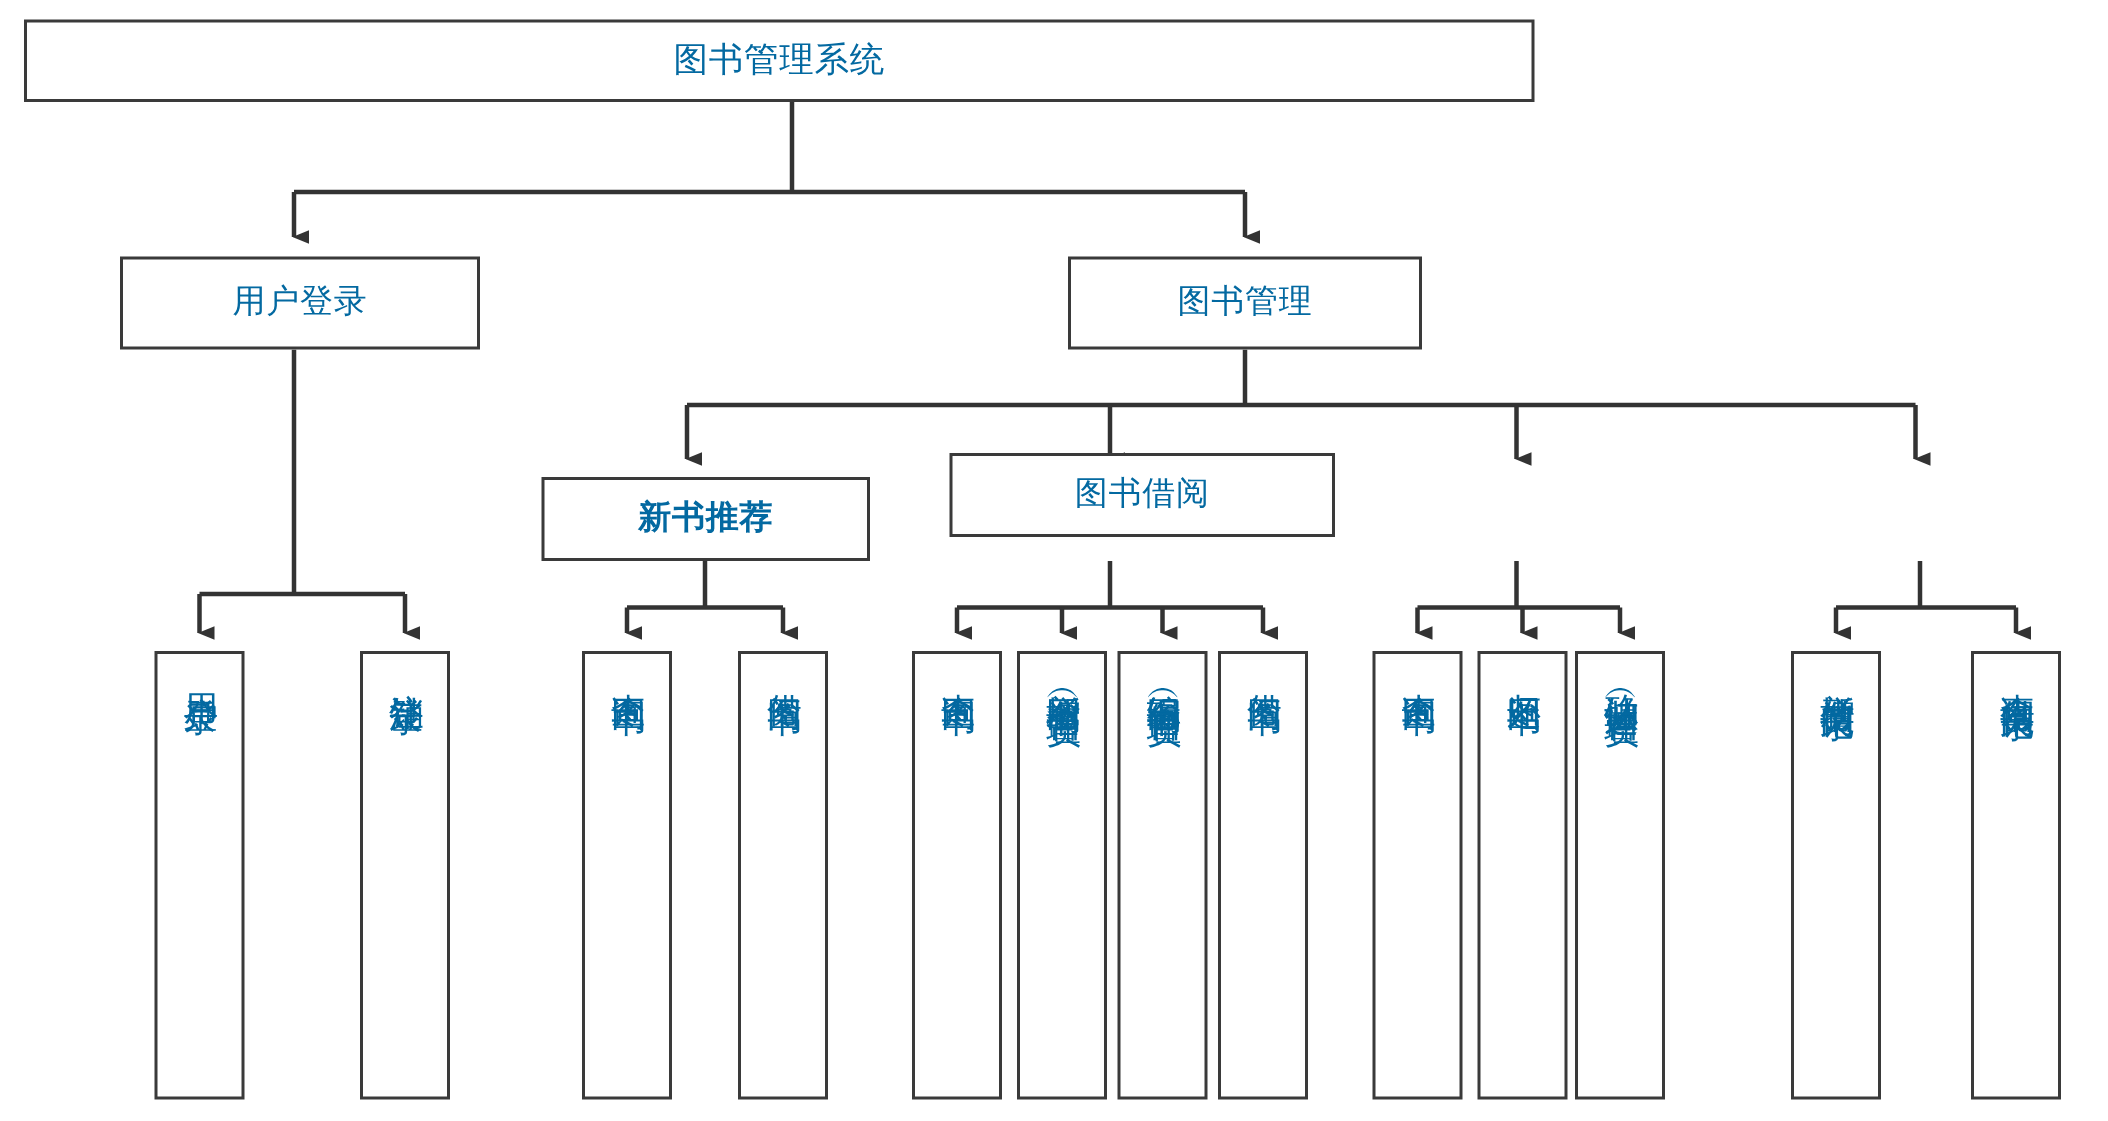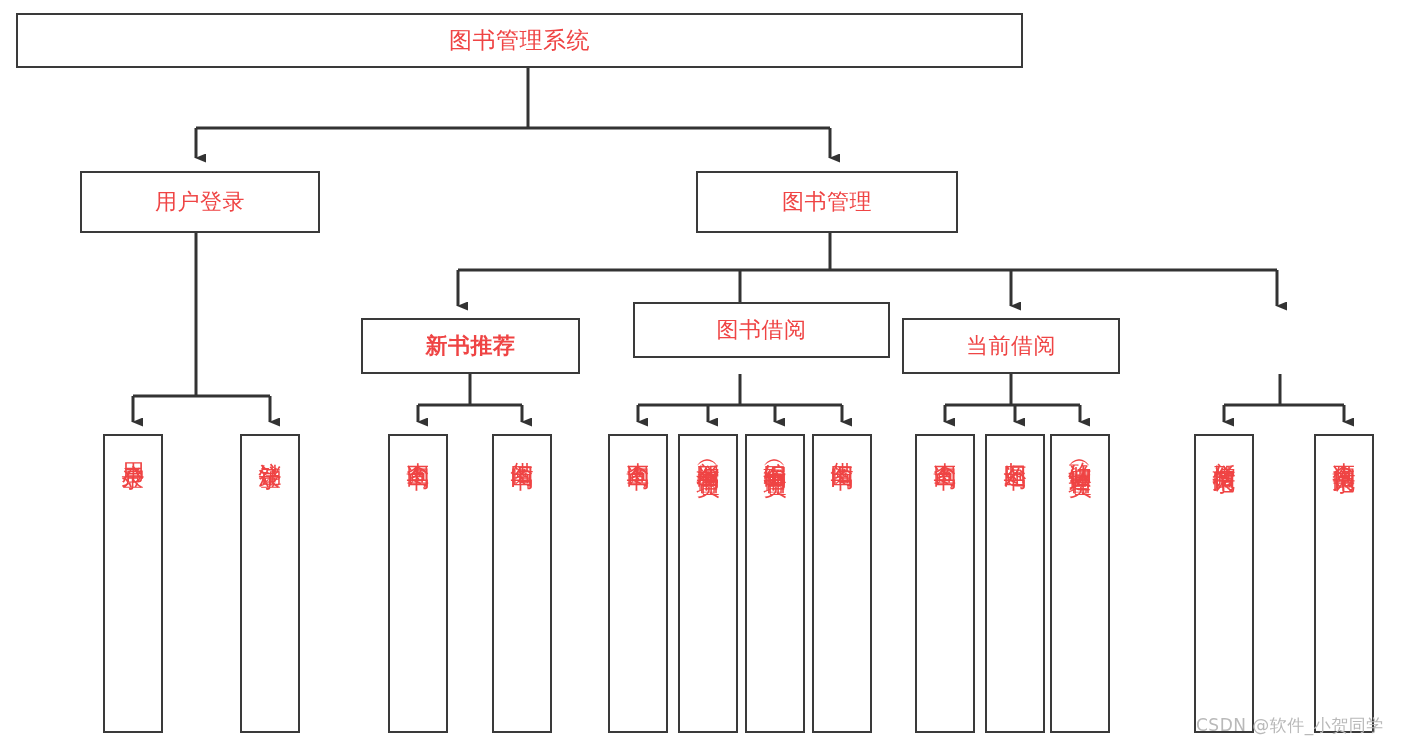--- a/index.html
+++ b/index.html
@@ -30,21 +30,21 @@
     position: absolute;
     box-sizing: border-box;
     background: #ffffff;
     border: 2.4px solid #3a3a3a;
     display: flex;
     align-items: center;
     justify-content: center;
     z-index: 3;
   }
   .node-label {
-    color: #ef4444;
+    color: #0369a1;
     line-height: 1.18;
     white-space: nowrap;
   }
   
   .node-h .node-label {
     font-size: 22px;
     letter-spacing: 0.5px;
   }
   .node-root .node-label {
     font-size: 23px;
@@ -128,32 +128,29 @@
     </g>
   </svg>
 
   <div class="node node-h node-root" style="left:16px; top:13px; width:1007px; height:55px;">
     <span class="node-label">图书管理系统</span>
   </div>
 
   <div class="node node-h" style="left:80px; top:171px; width:240px; height:62px;">
     <span class="node-label">用户登录</span>
   </div>
-  <div class="node node-h" style="left:696px; top:171px; width:262px; height:62px;">
+  <div class="node node-h" style="left:712px; top:171px; width:236px; height:62px;">
     <span class="node-label">图书管理</span>
   </div>
 
   <div class="node node-h" style="left:361px; top:318px; width:219px; height:56px;font-weight:bold;">
     <span class="node-label">新书推荐</span>
   </div>
   <div class="node node-h" style="left:633px; top:302px; width:257px; height:56px;">
     <span class="node-label">图书借阅</span>
-  </div>
-  <div class="node node-h" style="left:902px; top:318px; width:218px; height:56px;">
-    <span class="node-label">当前借阅</span>
   </div>
 
   <div class="node node-v" style="left:103px; top:434px; width:60px; height:299px;">
     <span class="node-label">用户登录</span>
   </div>
   <div class="node node-v" style="left:240px; top:434px; width:60px; height:299px;">
     <span class="node-label">注销登录</span>
   </div>
 
   <div class="node node-v" style="left:388px; top:434px; width:60px; height:299px;">
@@ -186,15 +183,14 @@
     <span class="node-label">确认归还（管理员）</span>
   </div>
 
   <div class="node node-v" style="left:1194px; top:434px; width:60px; height:299px;">
     <span class="node-label">新增借阅记录</span>
   </div>
   <div class="node node-v" style="left:1314px; top:434px; width:60px; height:299px;">
     <span class="node-label">查询借阅记录</span>
   </div>
 
-  <div class="watermark" style="left:1196px; top:714px;">CSDN @软件_小贺同学</div>
 
 </div>
 
 </body></html>

